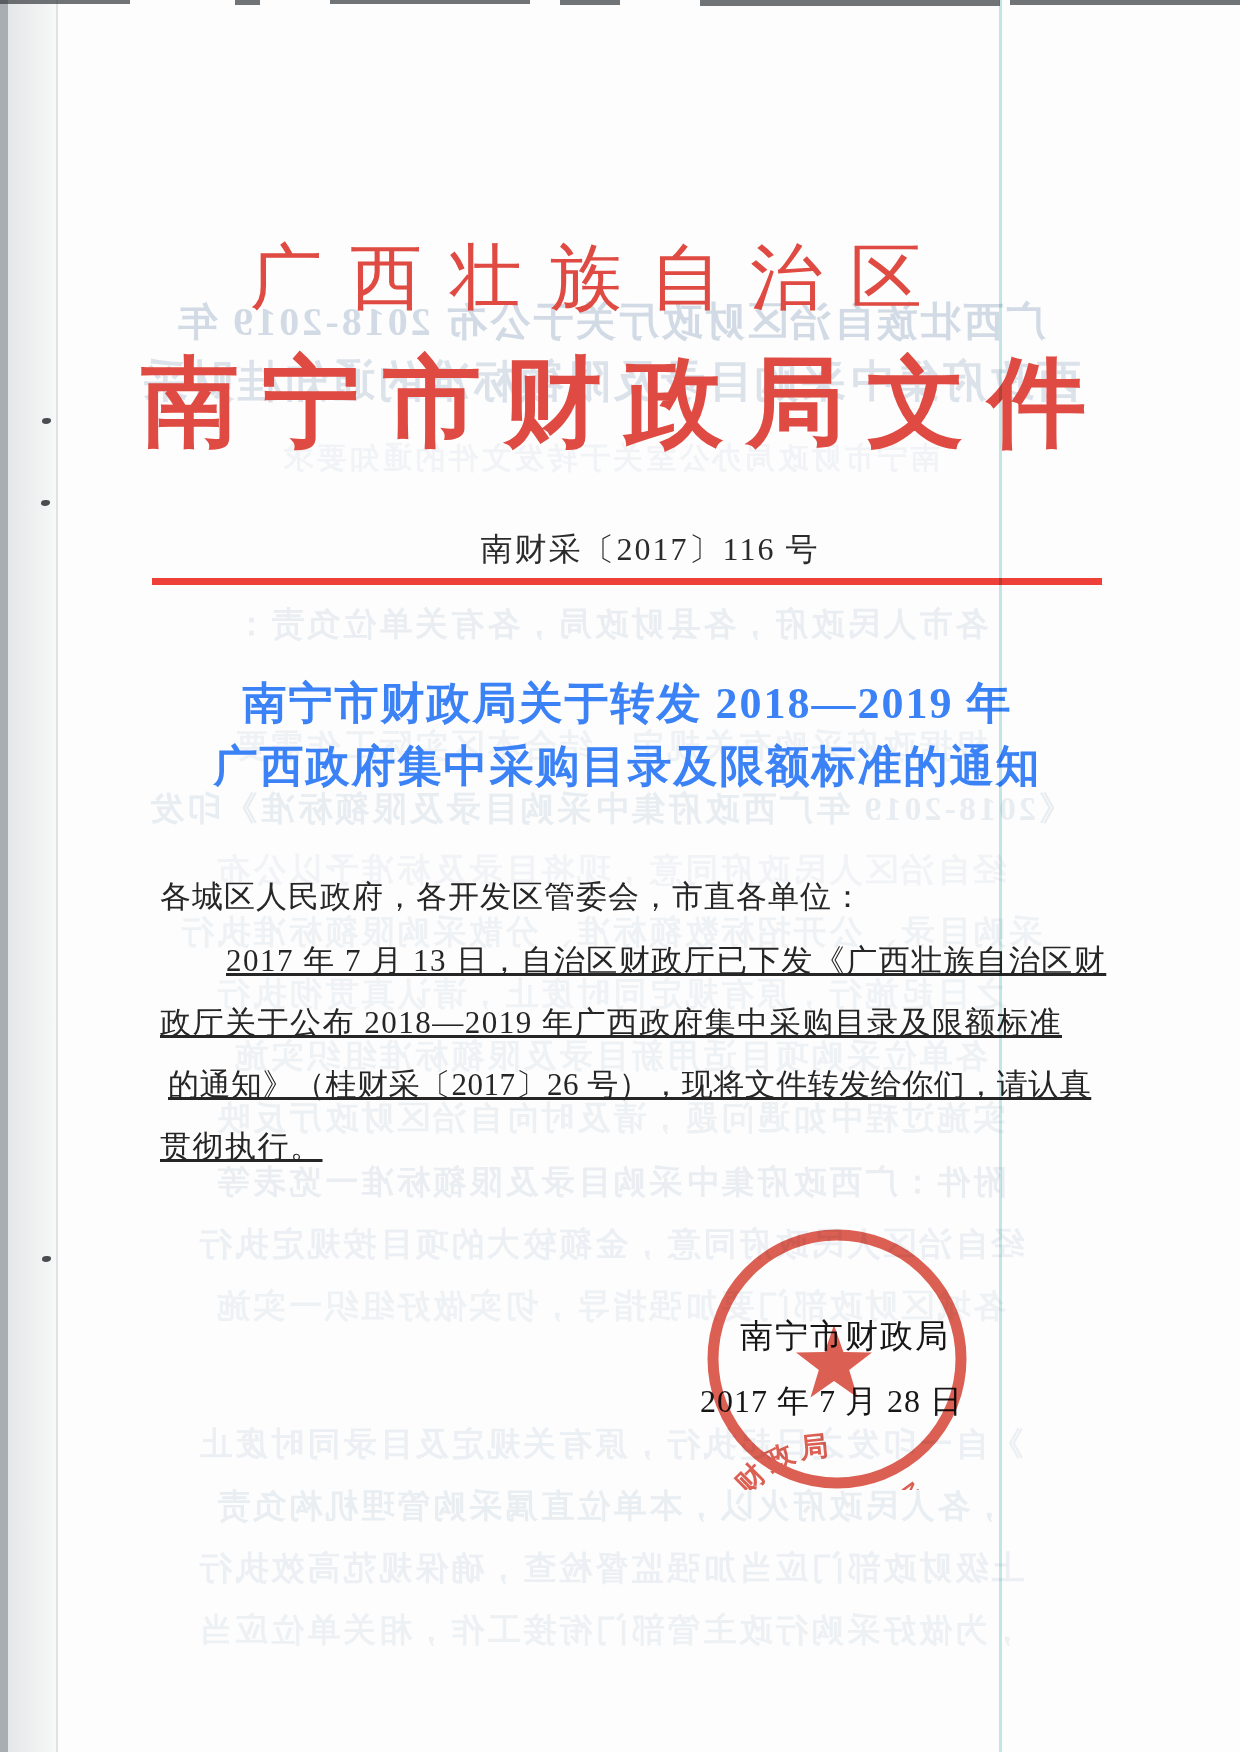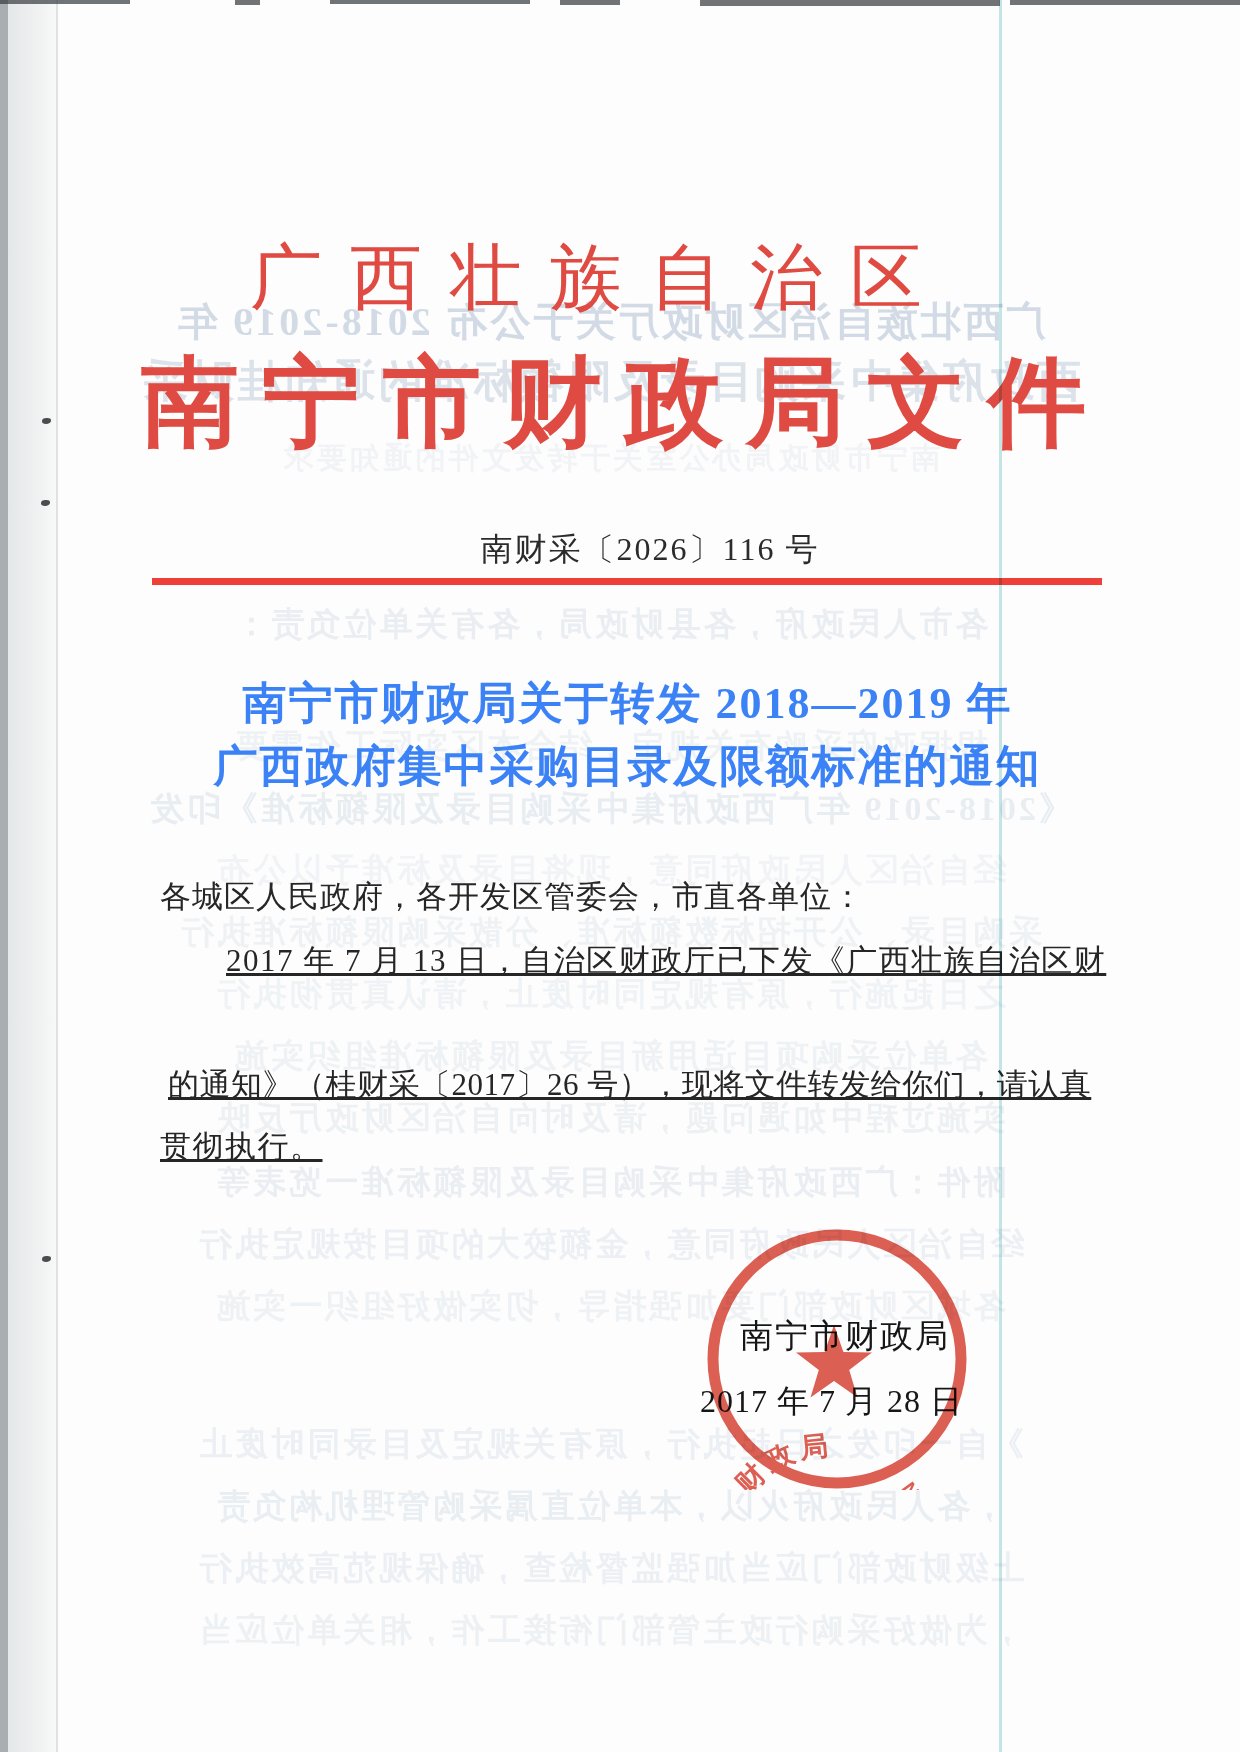--- a/index.html
+++ b/index.html
@@ -96,31 +96,32 @@
       <div class="bleed" style="top: 1284px; font-size: 33px; opacity: 0.12;">各城区财政部门要加强指导，切实做好组织一实施</div>
       <div class="bleed" style="top: 1422px; font-size: 33px; opacity: 0.15;">》自一印发之日起执行，原有关规定及目录同时废止</div>
       <div class="bleed" style="top: 1484px; font-size: 33px; opacity: 0.17;">，各人民政府火以，本单位直属采购管理机构负责</div>
       <div class="bleed" style="top: 1546px; font-size: 33px; opacity: 0.14;">上级财政部门应当加强监督检查，确保规范高效执行</div>
       <div class="bleed" style="top: 1608px; font-size: 33px; opacity: 0.13;">，为做好采购行政主管部门衔接工作，相关单位应当</div>
     </div>
 
   <div class="region-line">广西壮族自治区</div>
   <div class="agency-line">南宁市财政局文件</div>
 
-  <div class="doc-number">南财采〔2026〕116 号</div>
+  <div class="doc-number">南财采〔2017〕116 号</div>
 
   <div class="red-rule"></div>
 
   <h1 class="title">
     <span>南宁市财政局关于转发 2018—2019 年</span><br>
     <span>广西政府集中采购目录及限额标准的通知</span>
   </h1>
 
   <div class="salutation">各城区人民政府，各开发区管委会，市直各单位：</div>
   <div class="body-line l0">2017 年 7 月 13 日，自治区财政厅已下发《广西壮族自治区财</div>
+  <div class="body-line l1">政厅关于公布 2018—2019 年广西政府集中采购目录及限额标准</div>
   <div class="body-line l2">的通知》（桂财采〔2017〕26 号），现将文件转发给你们，请认真</div>
   <div class="body-line l3">贯彻执行。</div>
 
   <div class="signature">南宁市财政局</div>
   <div class="sign-date">2017 年 7 月 28 日</div>
 
   <svg class="seal" width="262" height="262" viewBox="0 0 262 262">
     <circle cx="131" cy="131" r="124" fill="none" stroke="#dc5244" stroke-width="11"></circle>
     <path id="sealArc" d="M 131 228 A 97 97 0 1 1 130.9 227.99" fill="none"></path>
     <text font-size="20" letter-spacing="1.5" fill="#dc5244">

